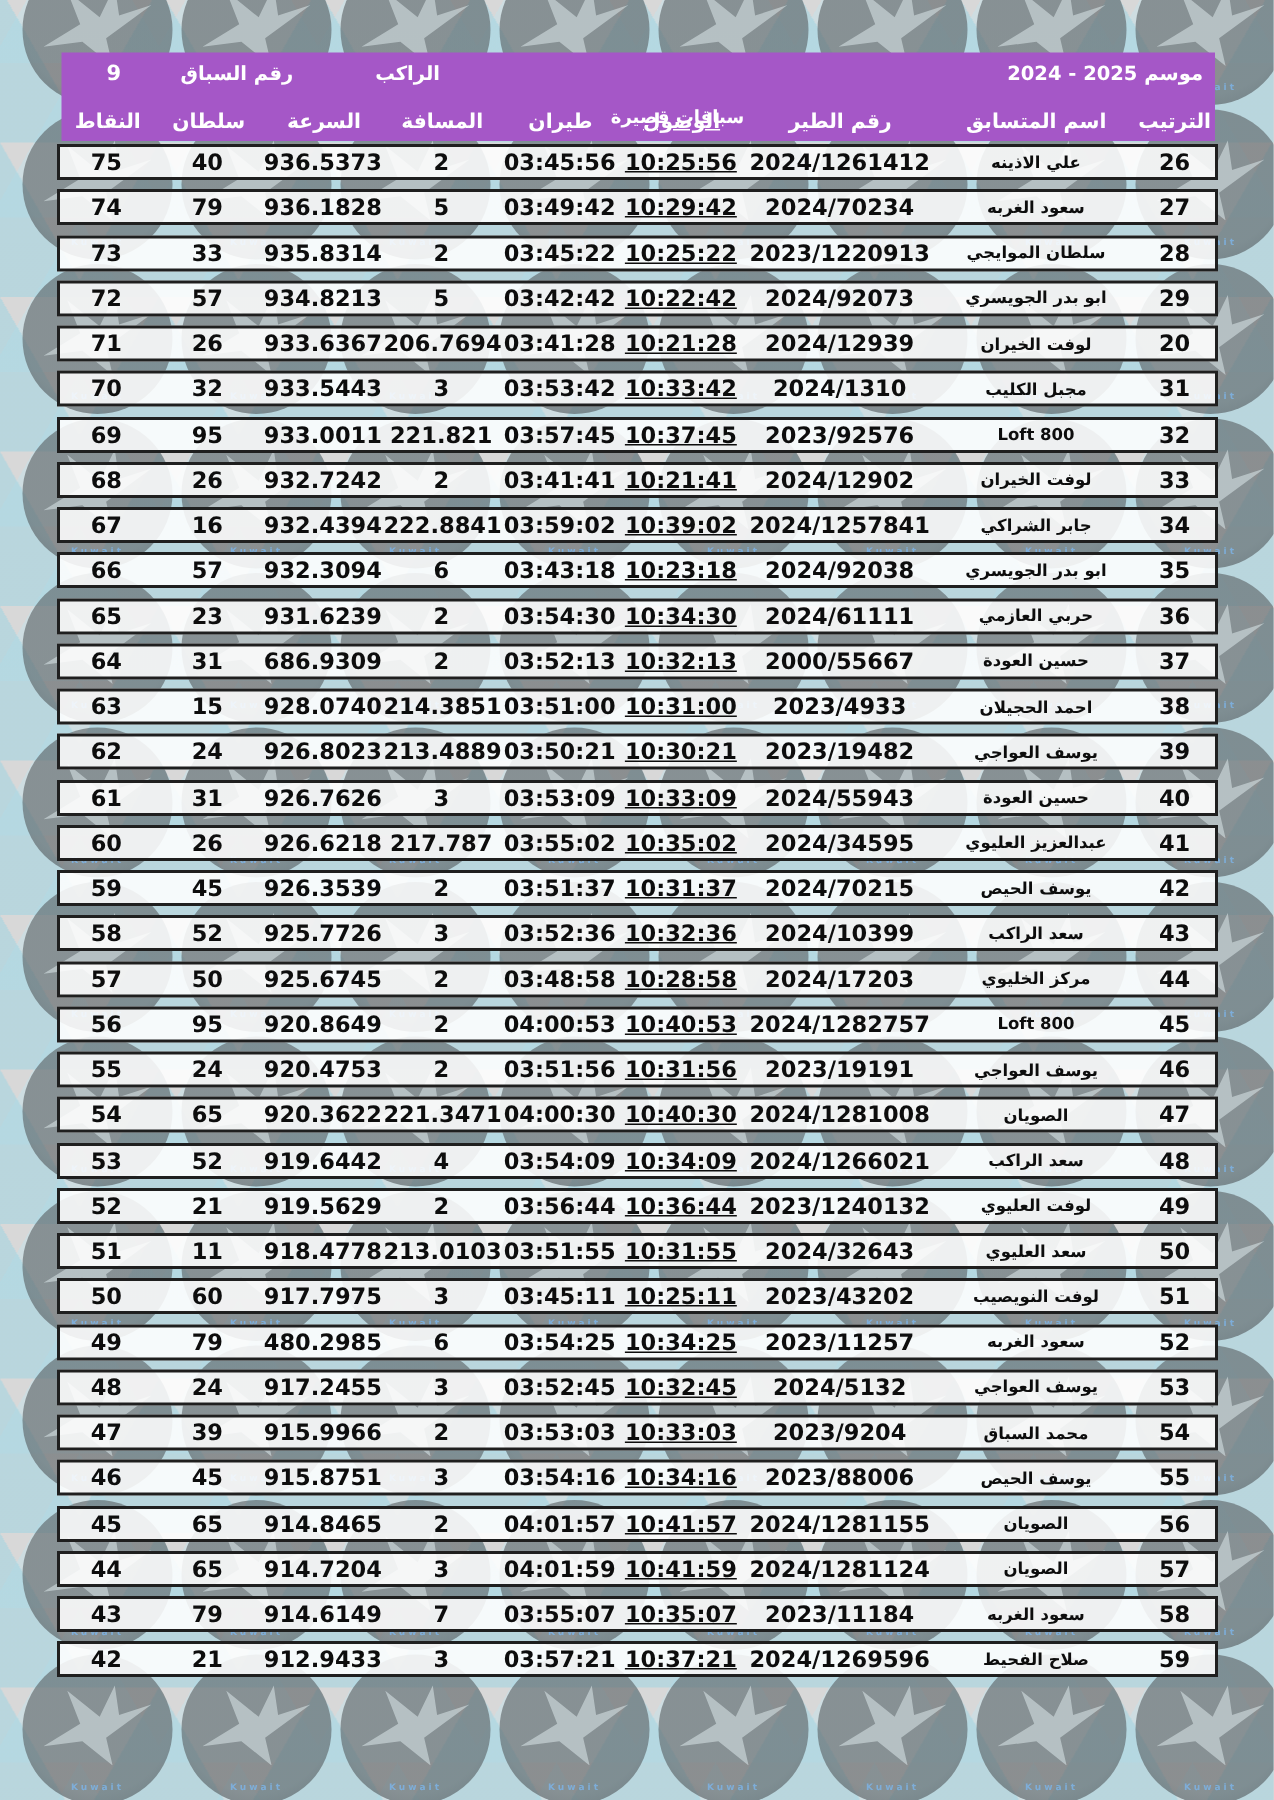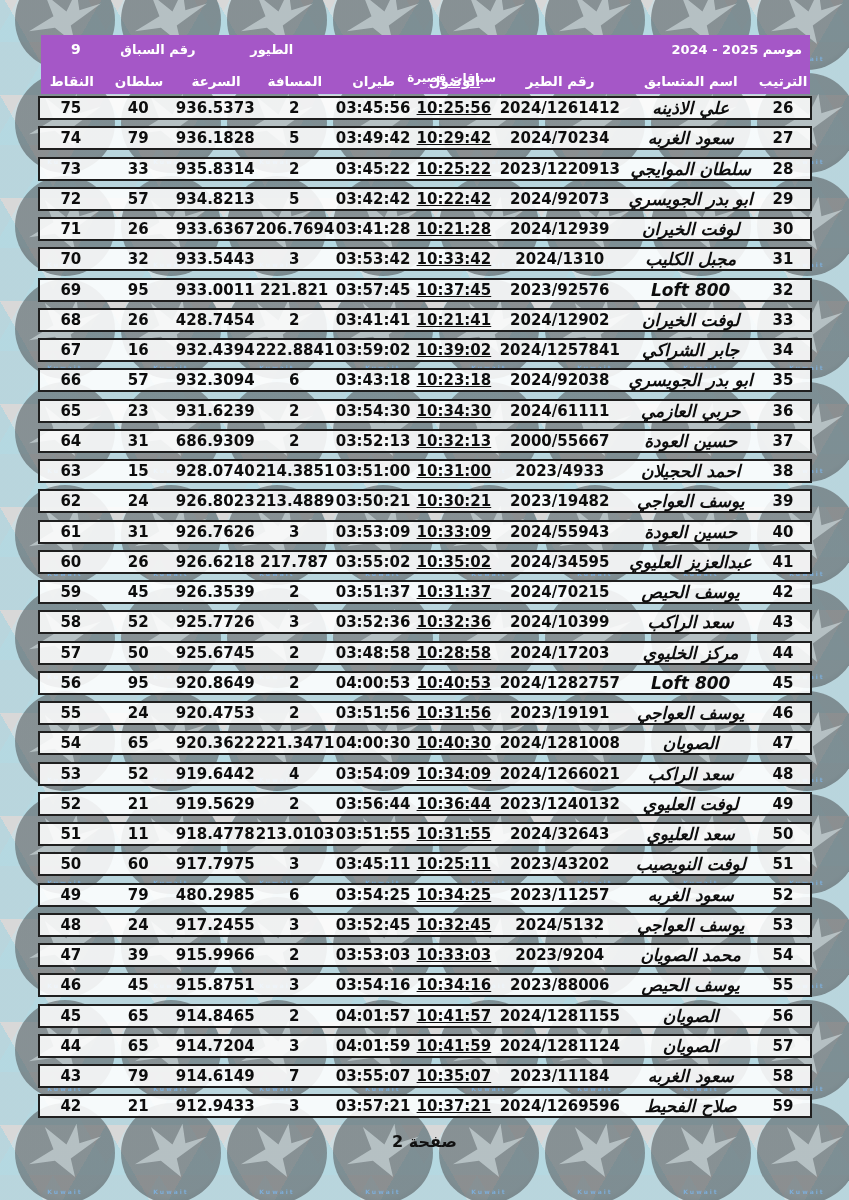--- a/index.html
+++ b/index.html
@@ -43,21 +43,21 @@
   .col-distance{width:10%;}
   .col-speed{width:10.5%;}
   .col-birds{width:9.5%;}
   .col-points{width:8%;}
   .hdr-cols .col{font-size:13.5px;}
   
   #rows{position:absolute;left:38px;top:96px;width:774px;}
   .trow{display:flex;direction:rtl;align-items:center;height:24px;margin-bottom:6.25px;
     background:rgba(255,255,255,.87);border:2px solid #1f1f1f;box-sizing:border-box;
     font-weight:bold;font-size:15px;color:#0d0d0d;}
-  .trow .col-name{font-size:17px;font-style:italic;}
+  .trow .col-name{font-size:11px;}
   .ltr{direction:ltr;unicode-bidi:isolate;}
   
   .footer{position:absolute;top:1132px;left:0;width:849px;text-align:center;
     font-size:16px;font-weight:bold;color:#111;}
 </style>
 </head>
 <body>
 
 <div id="watermark">
     <div class="wm-circle" style="left: 15px; top: -30px;">
@@ -445,21 +445,21 @@
       <span class="wm-text ltr">Kuwait</span>
     </div>
   </div>
 
 <div class="page">
 
   <div class="hdr">
     <div class="hdr-top">
       <span class="h-season">موسم 2025 - 2024</span>
       <span class="h-racetype">سباقات قصيرة</span>
-      <span class="h-loc">الطيور</span>
+      <span class="h-loc">الراكب</span>
       <span class="h-racenol">رقم السباق</span>
       <span class="h-raceno">9</span>
     </div>
     <div class="hdr-cols">
         <span class="col col-rank">الترتيب</span>
         <span class="col col-name">اسم المتسابق</span>
         <span class="col col-ring">رقم الطير</span>
         <span class="col col-arrival">الوصول</span>
         <span class="col col-flight">طيران</span>
         <span class="col col-distance">المسافة</span>
@@ -508,21 +508,21 @@
         <span class="col col-name">ابو بدر الجويسري</span>
         <span class="col col-ring ltr">2024/92073</span>
         <span class="col col-arrival ltr">10:22:42</span>
         <span class="col col-flight ltr">03:42:42</span>
         <span class="col col-distance ltr">5</span>
         <span class="col col-speed ltr">934.8213</span>
         <span class="col col-birds">57</span>
         <span class="col col-points">72</span>
       </div>
       <div class="trow">
-        <span class="col col-rank">30</span>
+        <span class="col col-rank">20</span>
         <span class="col col-name">لوفت الخيران</span>
         <span class="col col-ring ltr">2024/12939</span>
         <span class="col col-arrival ltr">10:21:28</span>
         <span class="col col-flight ltr">03:41:28</span>
         <span class="col col-distance ltr">206.7694</span>
         <span class="col col-speed ltr">933.6367</span>
         <span class="col col-birds">26</span>
         <span class="col col-points">71</span>
       </div>
       <div class="trow">
@@ -547,21 +547,21 @@
         <span class="col col-birds">95</span>
         <span class="col col-points">69</span>
       </div>
       <div class="trow">
         <span class="col col-rank">33</span>
         <span class="col col-name">لوفت الخيران</span>
         <span class="col col-ring ltr">2024/12902</span>
         <span class="col col-arrival ltr">10:21:41</span>
         <span class="col col-flight ltr">03:41:41</span>
         <span class="col col-distance ltr">2</span>
-        <span class="col col-speed ltr">428.7454</span>
+        <span class="col col-speed ltr">932.7242</span>
         <span class="col col-birds">26</span>
         <span class="col col-points">68</span>
       </div>
       <div class="trow">
         <span class="col col-rank">34</span>
         <span class="col col-name">جابر الشراكي</span>
         <span class="col col-ring ltr">2024/1257841</span>
         <span class="col col-arrival ltr">10:39:02</span>
         <span class="col col-flight ltr">03:59:02</span>
         <span class="col col-distance ltr">222.8841</span>
@@ -773,21 +773,21 @@
         <span class="col col-ring ltr">2024/5132</span>
         <span class="col col-arrival ltr">10:32:45</span>
         <span class="col col-flight ltr">03:52:45</span>
         <span class="col col-distance ltr">3</span>
         <span class="col col-speed ltr">917.2455</span>
         <span class="col col-birds">24</span>
         <span class="col col-points">48</span>
       </div>
       <div class="trow">
         <span class="col col-rank">54</span>
-        <span class="col col-name">محمد الصويان</span>
+        <span class="col col-name">محمد السباق</span>
         <span class="col col-ring ltr">2023/9204</span>
         <span class="col col-arrival ltr">10:33:03</span>
         <span class="col col-flight ltr">03:53:03</span>
         <span class="col col-distance ltr">2</span>
         <span class="col col-speed ltr">915.9966</span>
         <span class="col col-birds">39</span>
         <span class="col col-points">47</span>
       </div>
       <div class="trow">
         <span class="col col-rank">55</span>
@@ -839,17 +839,14 @@
         <span class="col col-ring ltr">2024/1269596</span>
         <span class="col col-arrival ltr">10:37:21</span>
         <span class="col col-flight ltr">03:57:21</span>
         <span class="col col-distance ltr">3</span>
         <span class="col col-speed ltr">912.9433</span>
         <span class="col col-birds">21</span>
         <span class="col col-points">42</span>
       </div>
     </div>
 
-  <div class="footer">
-    <span class="ltr">صفحة 2</span>
-  </div>
 
 </div>
 
 </body></html>

